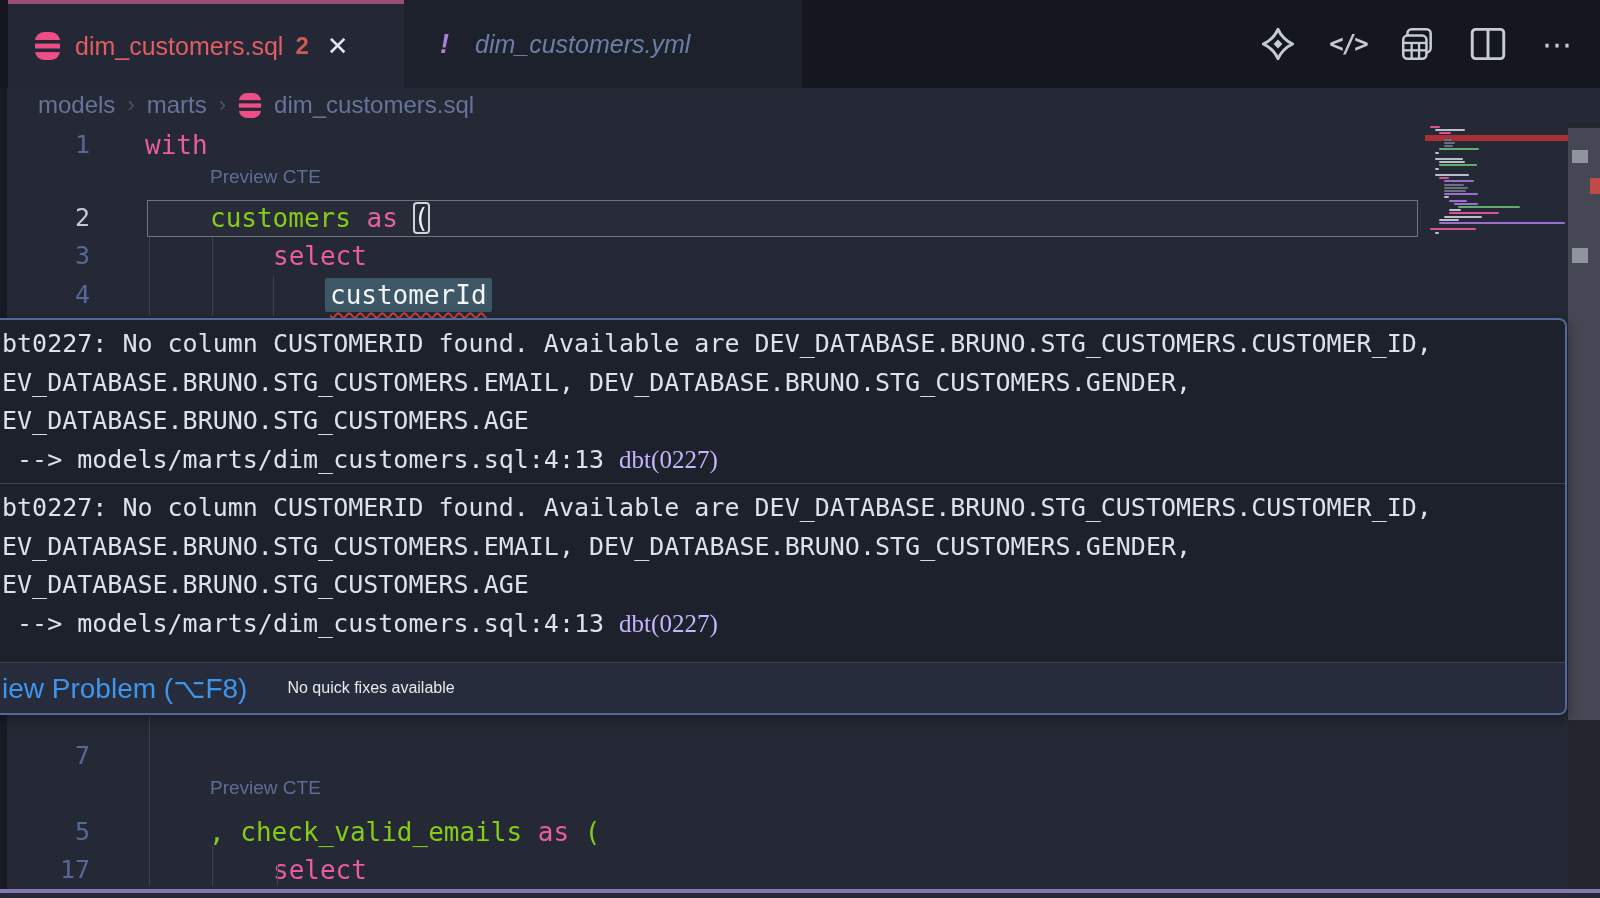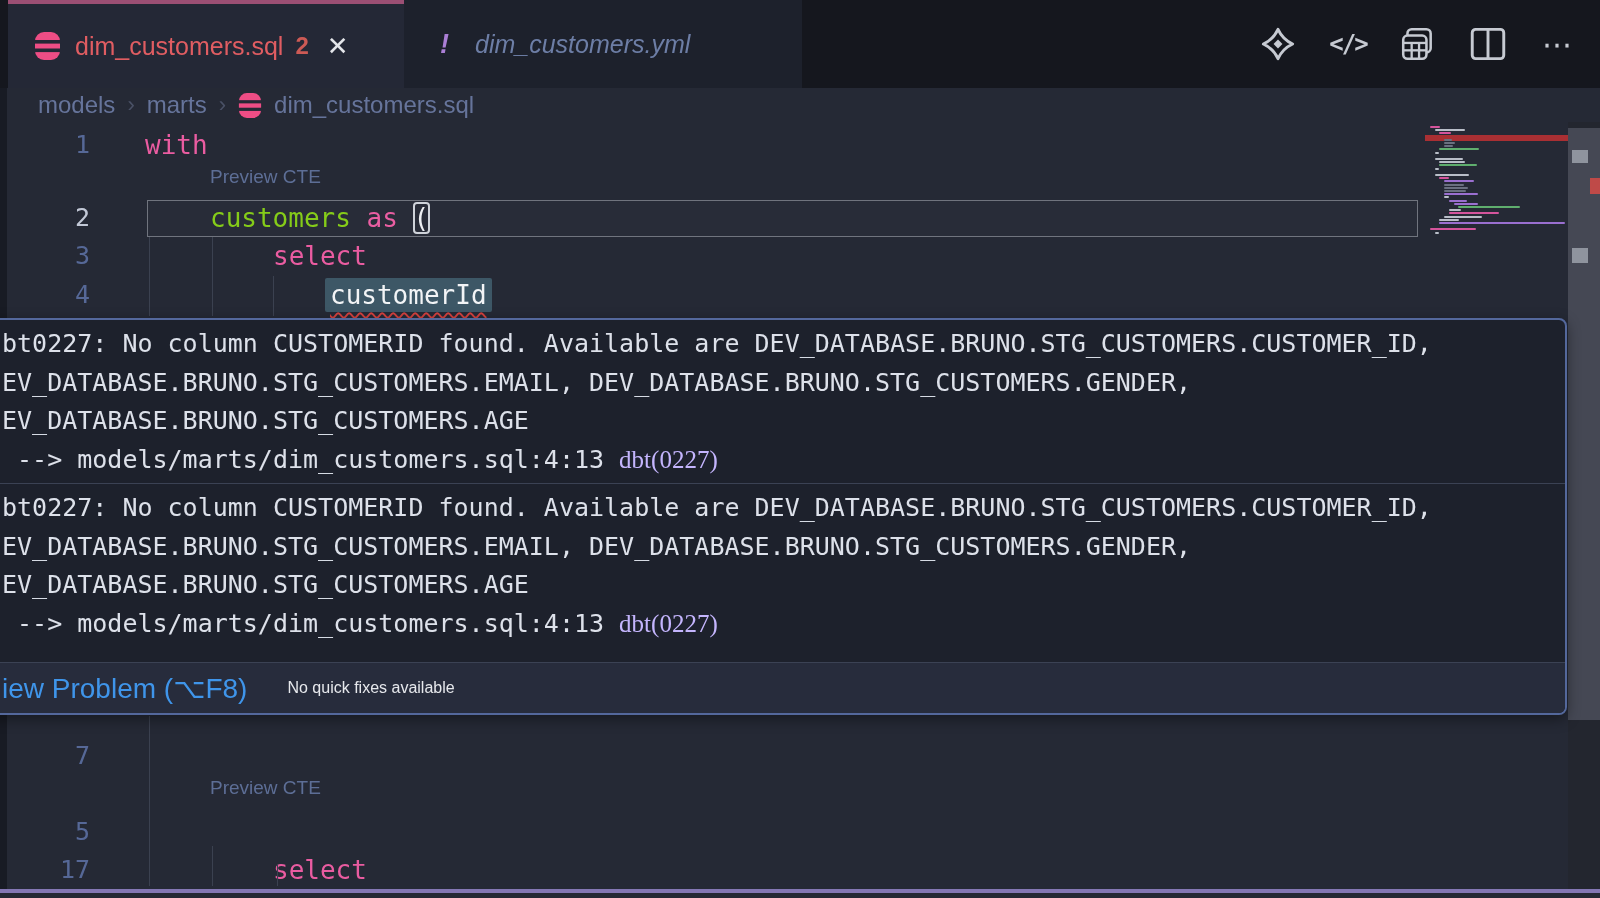--- a/index.html
+++ b/index.html
@@ -152,20 +152,21 @@
     <div class="code-row" style="top: 154px;">
       <span class="ln">4</span>
       <span class="ctext" style="left: 325px;"><span class="tok-mark">customerId</span></span>
     </div>
     <div class="code-row" style="top: 615px;">
       <span class="ln">7</span>
       <span class="ctext" style="left: 145px;"></span>
     </div>
     <div class="code-row" style="top: 691px;">
       <span class="ln">5</span>
+      <span class="ctext" style="left: 209px;"><span class="tok-pl">, check_valid_emails </span><span class="tok-kw">as</span><span class="tok-pl"> (</span></span>
     </div>
     <div class="code-row" style="top: 729px;">
       <span class="ln">17</span>
       <span class="ctext" style="left: 273px;"><span class="tok-kw">select</span></span>
     </div>
     <div class="codelens" style="left: 210px; top: 44px;">Preview CTE</div>
     <div class="codelens" style="left: 210px; top: 655px;">Preview CTE</div>
     <div class="iguide" style="left: 149px; top: 115px; height: 79px;"></div>
     <div class="iguide" style="left: 212px; top: 115px; height: 79px;"></div>
     <div class="iguide" style="left: 273px; top: 154px; height: 40px;"></div>

